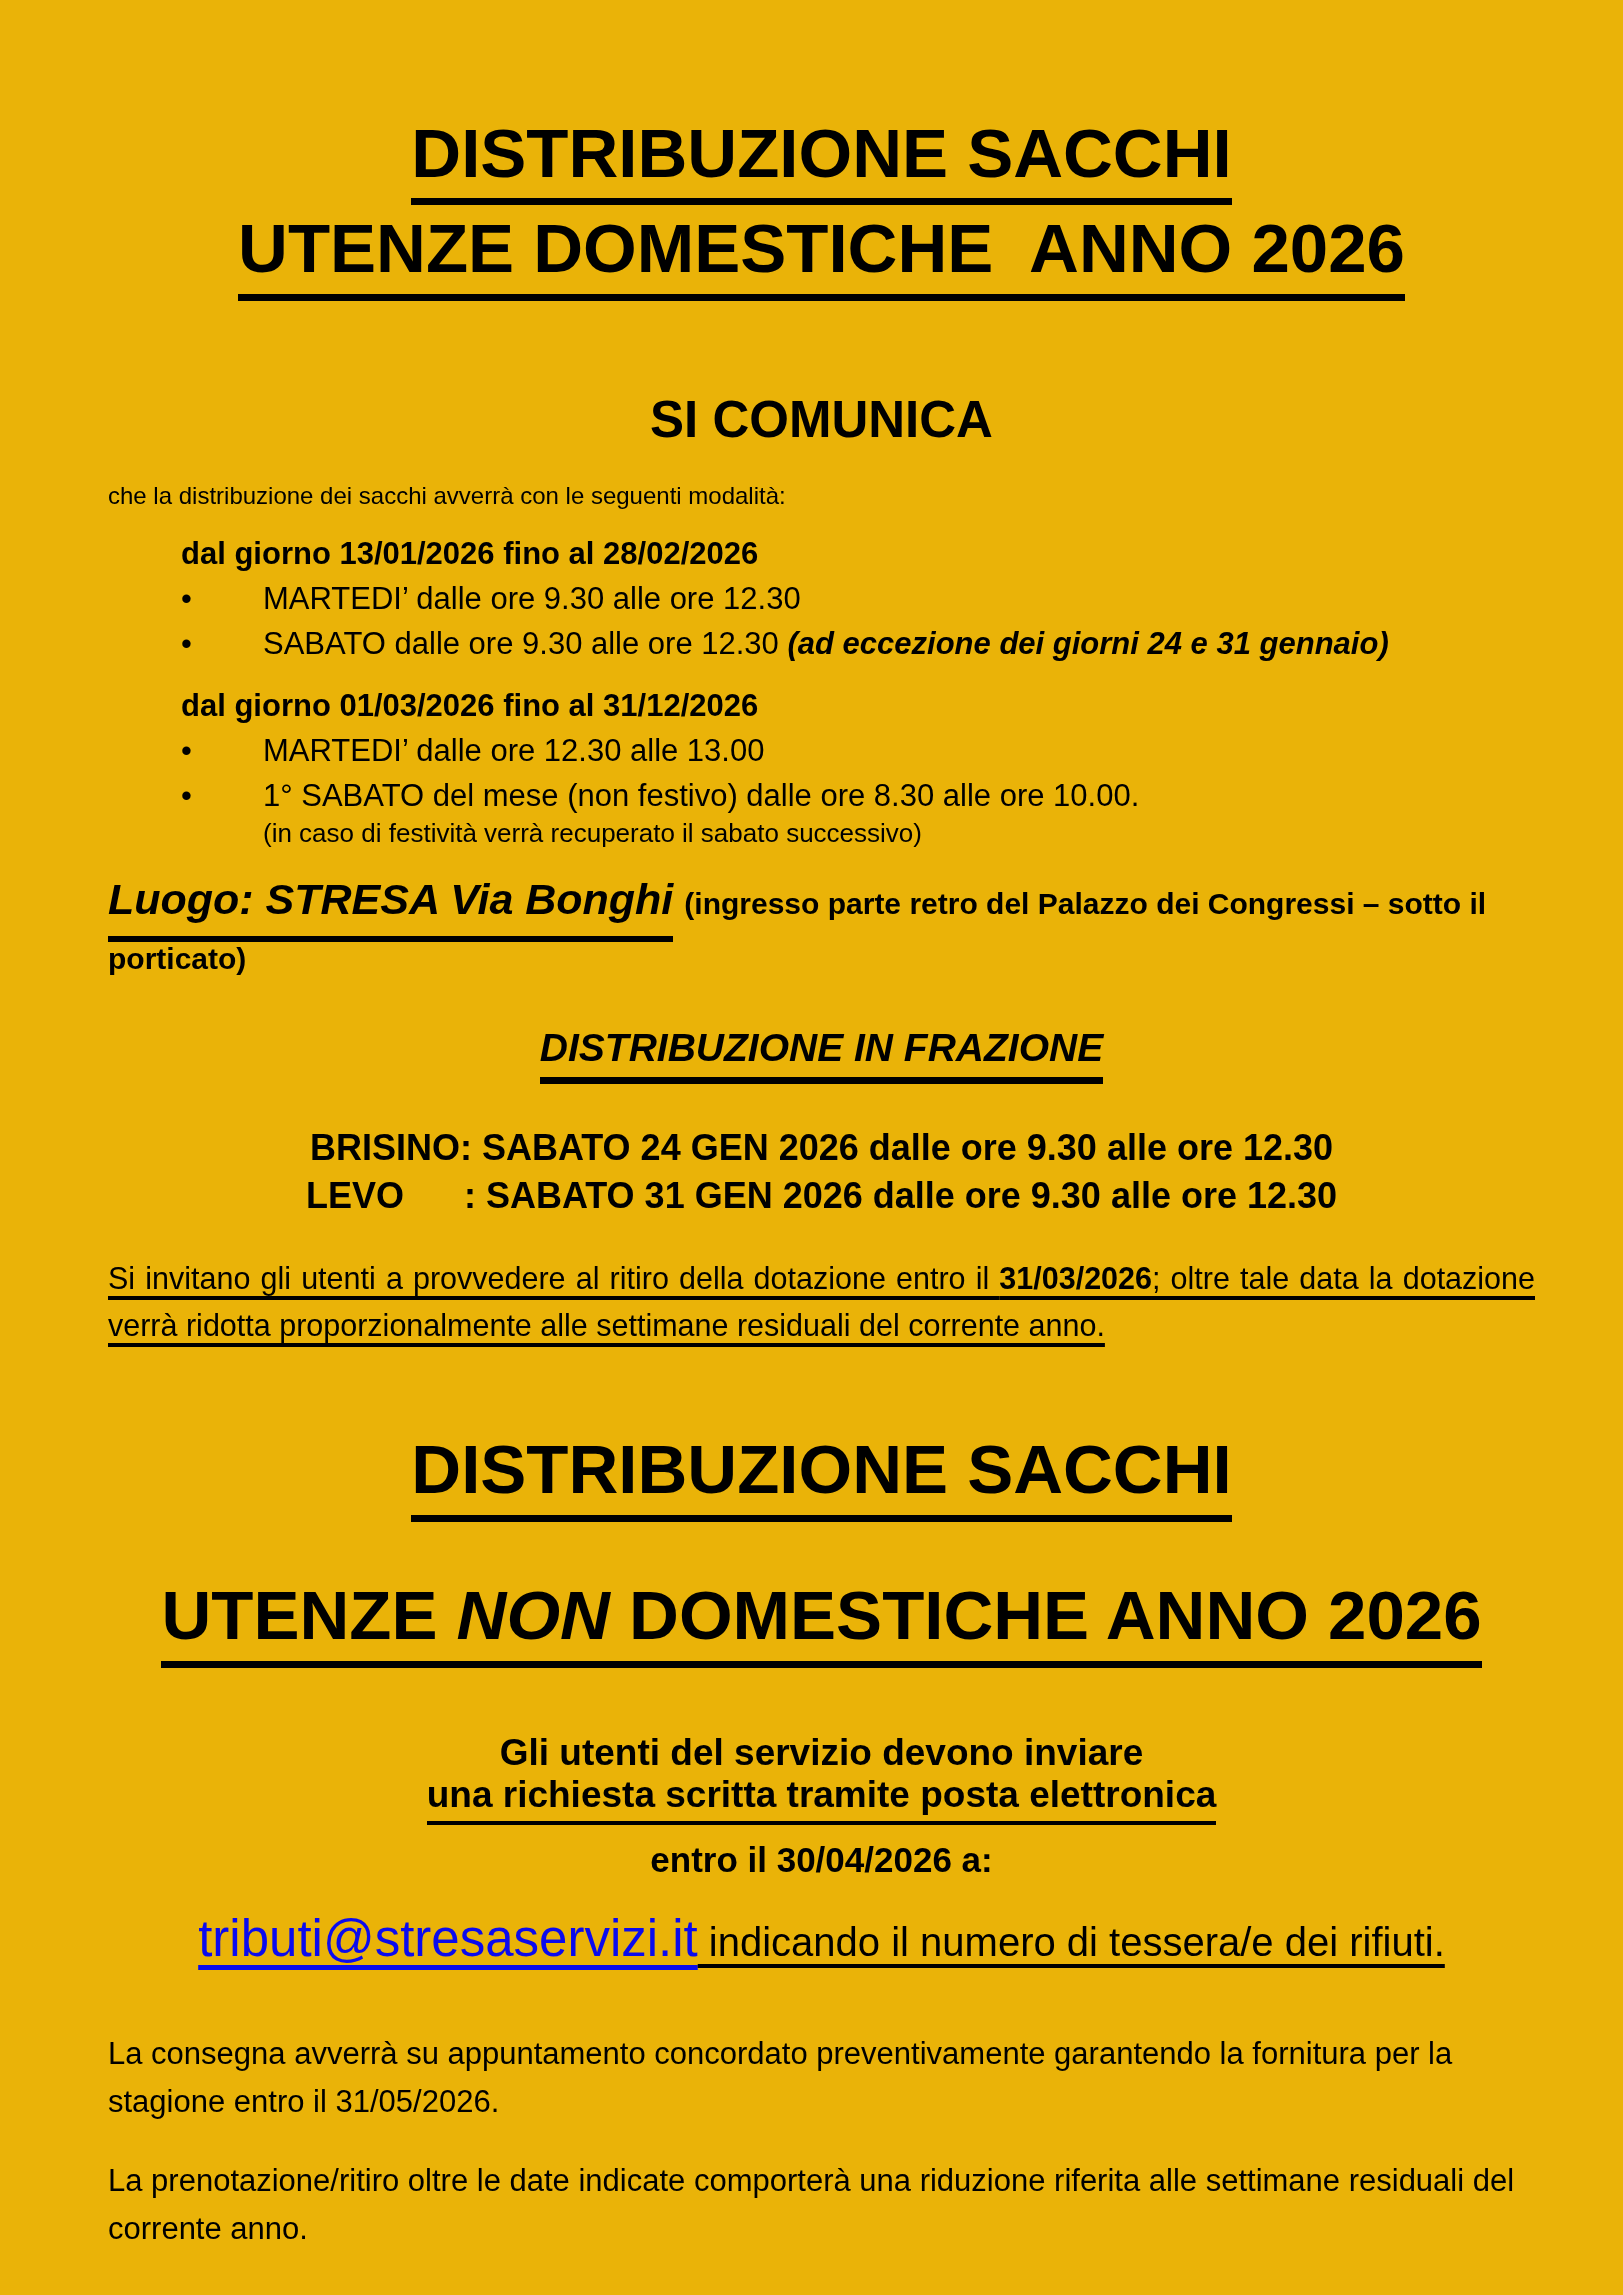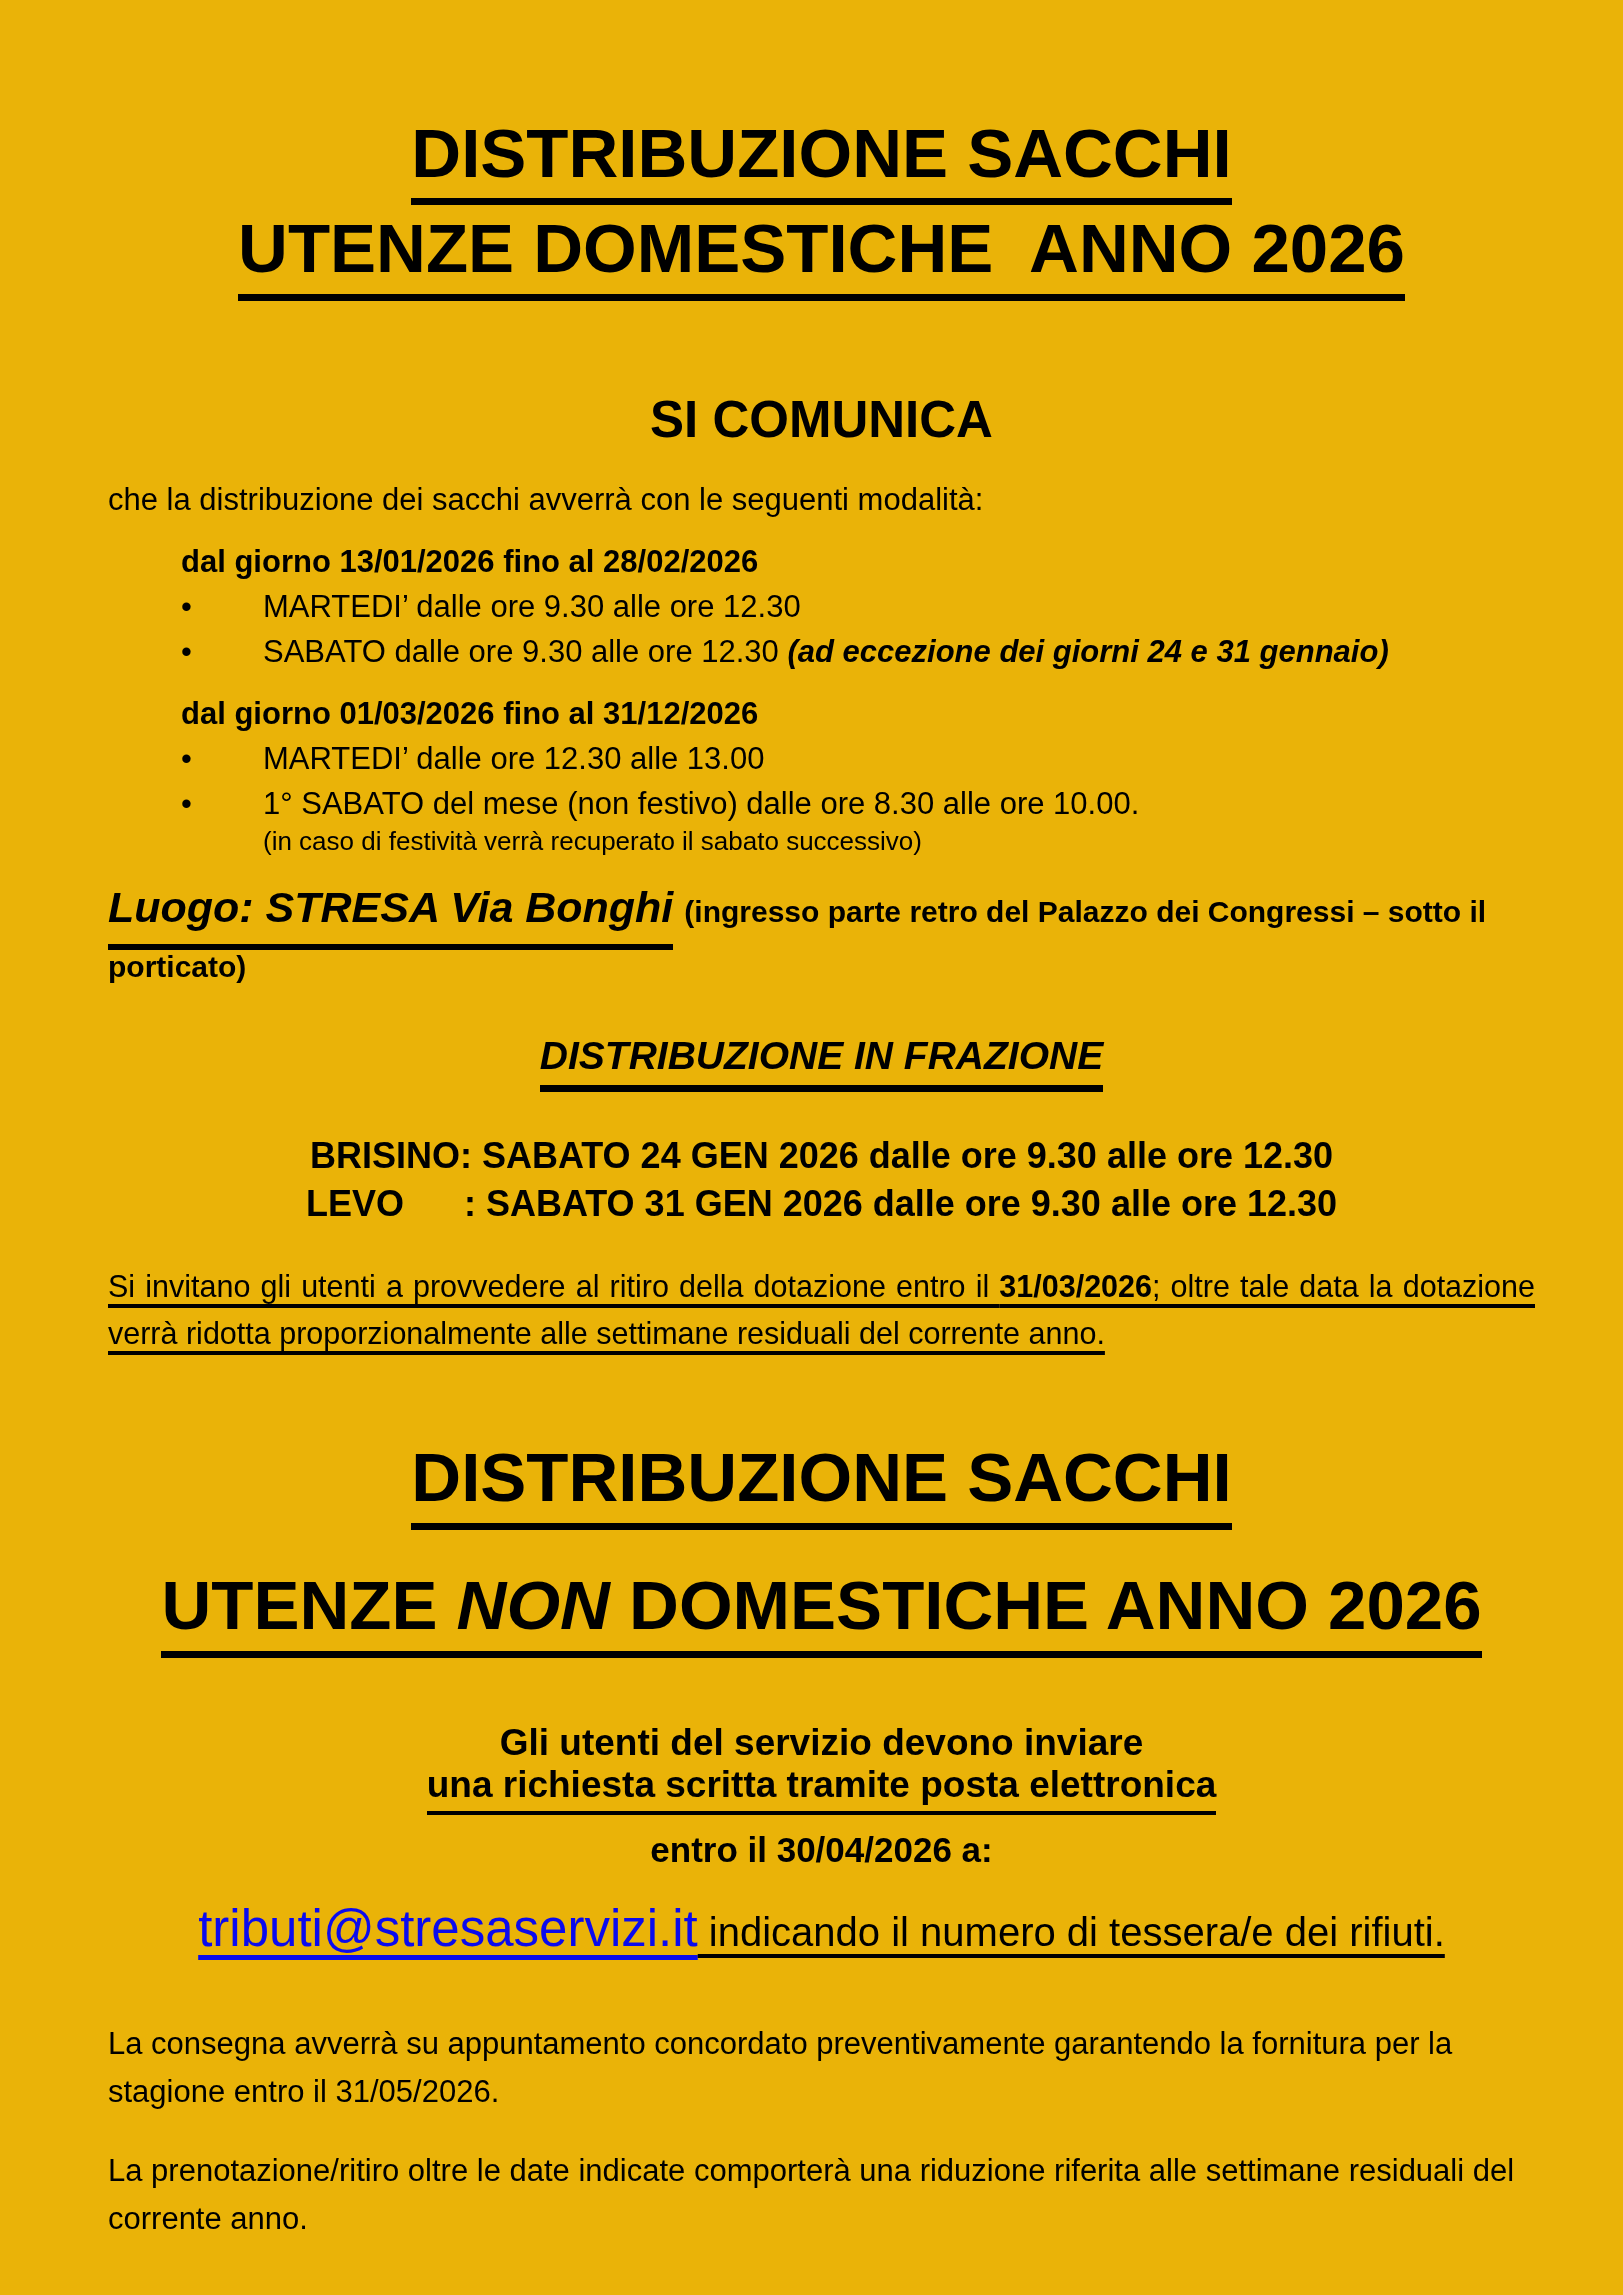--- a/index.html
+++ b/index.html
@@ -28,21 +28,21 @@
     white-space: pre-wrap;
   }
 
   .si-comunica {
     margin-top: 89px;
     text-align: center;
     font-weight: 700;
     font-size: 51px;
   }
 
-  .intro { margin: 33px 0 16px 0; font-size: 31px; }
+  .intro { margin: 33px 0 16px 0; font-size: 24px; }
 
   .period-heading { margin: 26px 0 0 73px; font-size: 31px; font-weight: 700; }
 
   .bullet-row { display: flex; margin: 9px 0 0 73px; font-size: 31px; }
   .bullet-marker { flex: none; width: 82px; }
   .bullet-text { flex: 1 1 auto; }
   .bold-italic { font-weight: 700; font-style: italic; }
 
   .footnote { margin: 4.2px 0 0 155px; font-size: 26px; }
 
@@ -74,21 +74,21 @@
   }
   .ritiro-line2 {
     text-decoration: underline;
     text-decoration-thickness: 3.5px;
     text-underline-offset: 7px;
   }
   .ritiro b { font-weight: 700; }
 
   
   .title2-block { margin-top: 82px; }
-  .title2-line2 { margin-top: 38px; }
+  .title2-line2 { margin-top: 56px; }
   .italic { font-style: italic; }
 
   .request-line { margin-top: 64px; text-align: center; font-size: 37px; font-weight: 700; }
   .request-underline { display: inline-block; border-bottom: 4.9px solid #000; padding-bottom: 5.6px; }
 
   .deadline-line { margin-top: 15px; text-align: center; font-size: 35px; font-weight: 700; }
 
   .email-line { margin-top: 29px; text-align: center; font-size: 40px; }
   .email-link {
     font-size: 51px;

